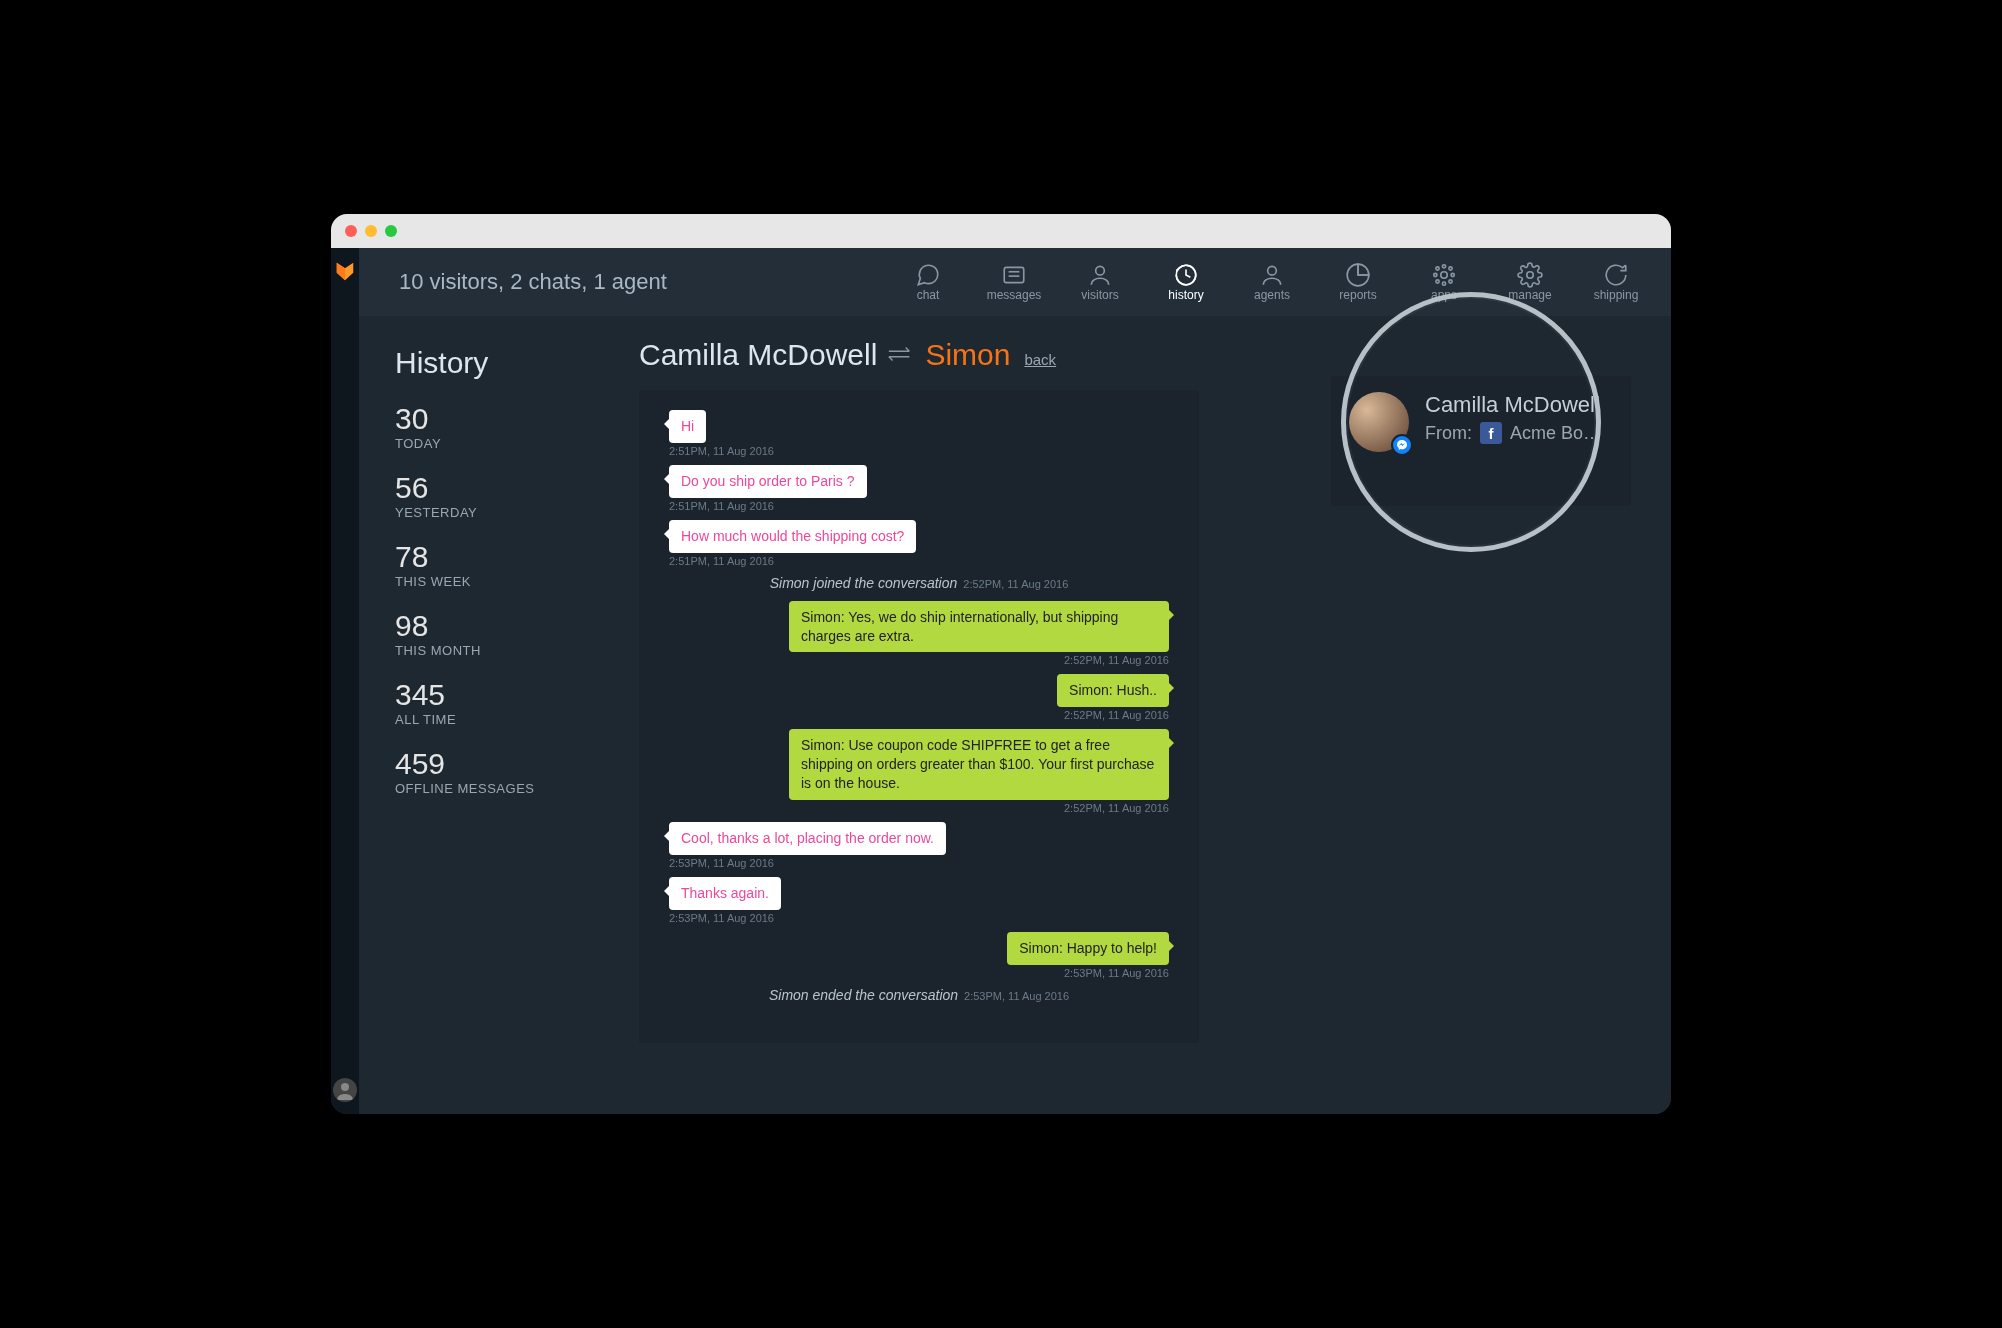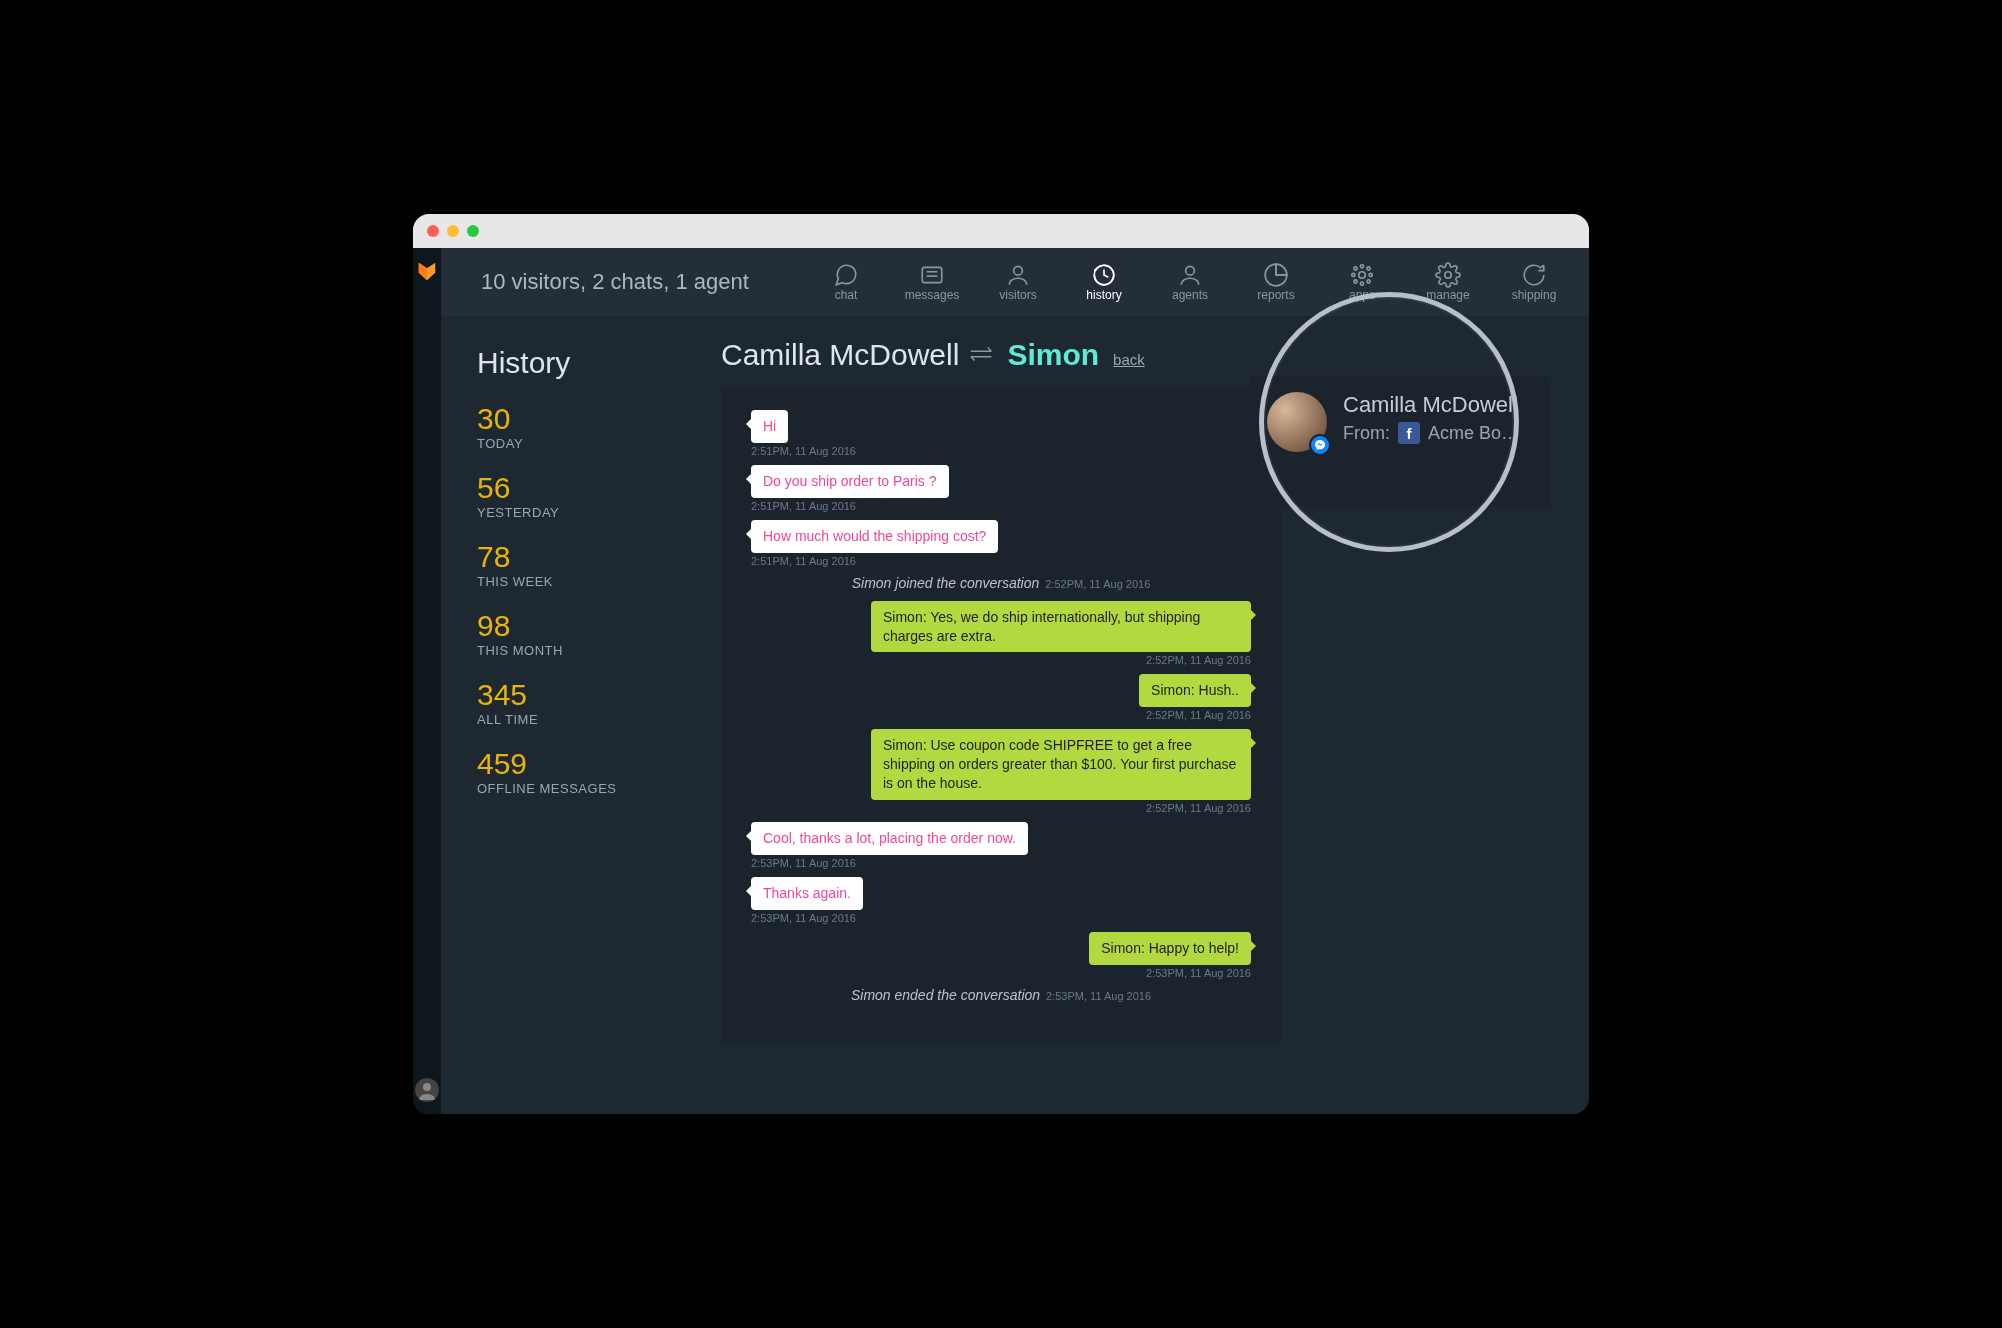--- a/index.html
+++ b/index.html
@@ -4,21 +4,21 @@
 <style>
   * { box-sizing: border-box; margin:0; padding:0; }
   html,body { width:100%; height:100%; }
   body {
     background:#000;
     font-family: "Segoe UI", "Helvetica Neue", Arial, sans-serif;
     display:flex; align-items:center; justify-content:center;
     padding:20px;
   }
   .window {
-    width:1176px; height:900px;
+    width:1340px; height:900px;
     background:#1e2933;
     border-radius:16px;
     overflow:hidden;
     display:flex; flex-direction:column;
     box-shadow:0 20px 60px rgba(0,0,0,0.5);
     position:relative;
   }
   .titlebar {
     height:34px;
     background:#e7e7e7;
@@ -104,21 +104,21 @@
     color:#8a97a3;
   }
   .sidebar h1 {
     color:#dde6ed;
     font-size:30px;
     font-weight:400;
     margin-bottom:24px;
   }
   .stat-block { margin-bottom:22px; cursor:pointer;}
   .stat-block .num {
-    color:#eab308;
+    color:#e5e5e5;
     font-size:30px;
     font-weight:300;
     line-height:1;
   }
   .stat-block .lbl {
     color:#9aa7b2;
     font-size:13px;
     letter-spacing:0.5px;
     margin-top:2px;
   }
@@ -132,21 +132,21 @@
     position:relative;
   }
   .conv-title {
     display:flex; align-items:baseline; gap:14px;
     margin-bottom:18px;
   }
   .conv-title .names {
     font-size:30px; font-weight:300; color:#dde6ed;
     display:flex; align-items:center; gap:10px;
   }
-  .conv-title .agent { color:#5eead4;font-weight:bold; }
+  .conv-title .agent { color:#f97316; }
   .conv-title .swap-icon { color:#8a97a3; font-size:20px; }
   .conv-title .swap-icon svg{width:28px;height:16px;stroke:#8a97a3;fill:none;stroke-width:1.5;}
   .back-link {
     color:#9aa7b2; font-size:15px; text-decoration:underline; cursor:pointer;
   }
 
   .chat-panel {
     background:#1b242d;
     border-radius:2px;
     padding:20px 30px 30px 30px;

